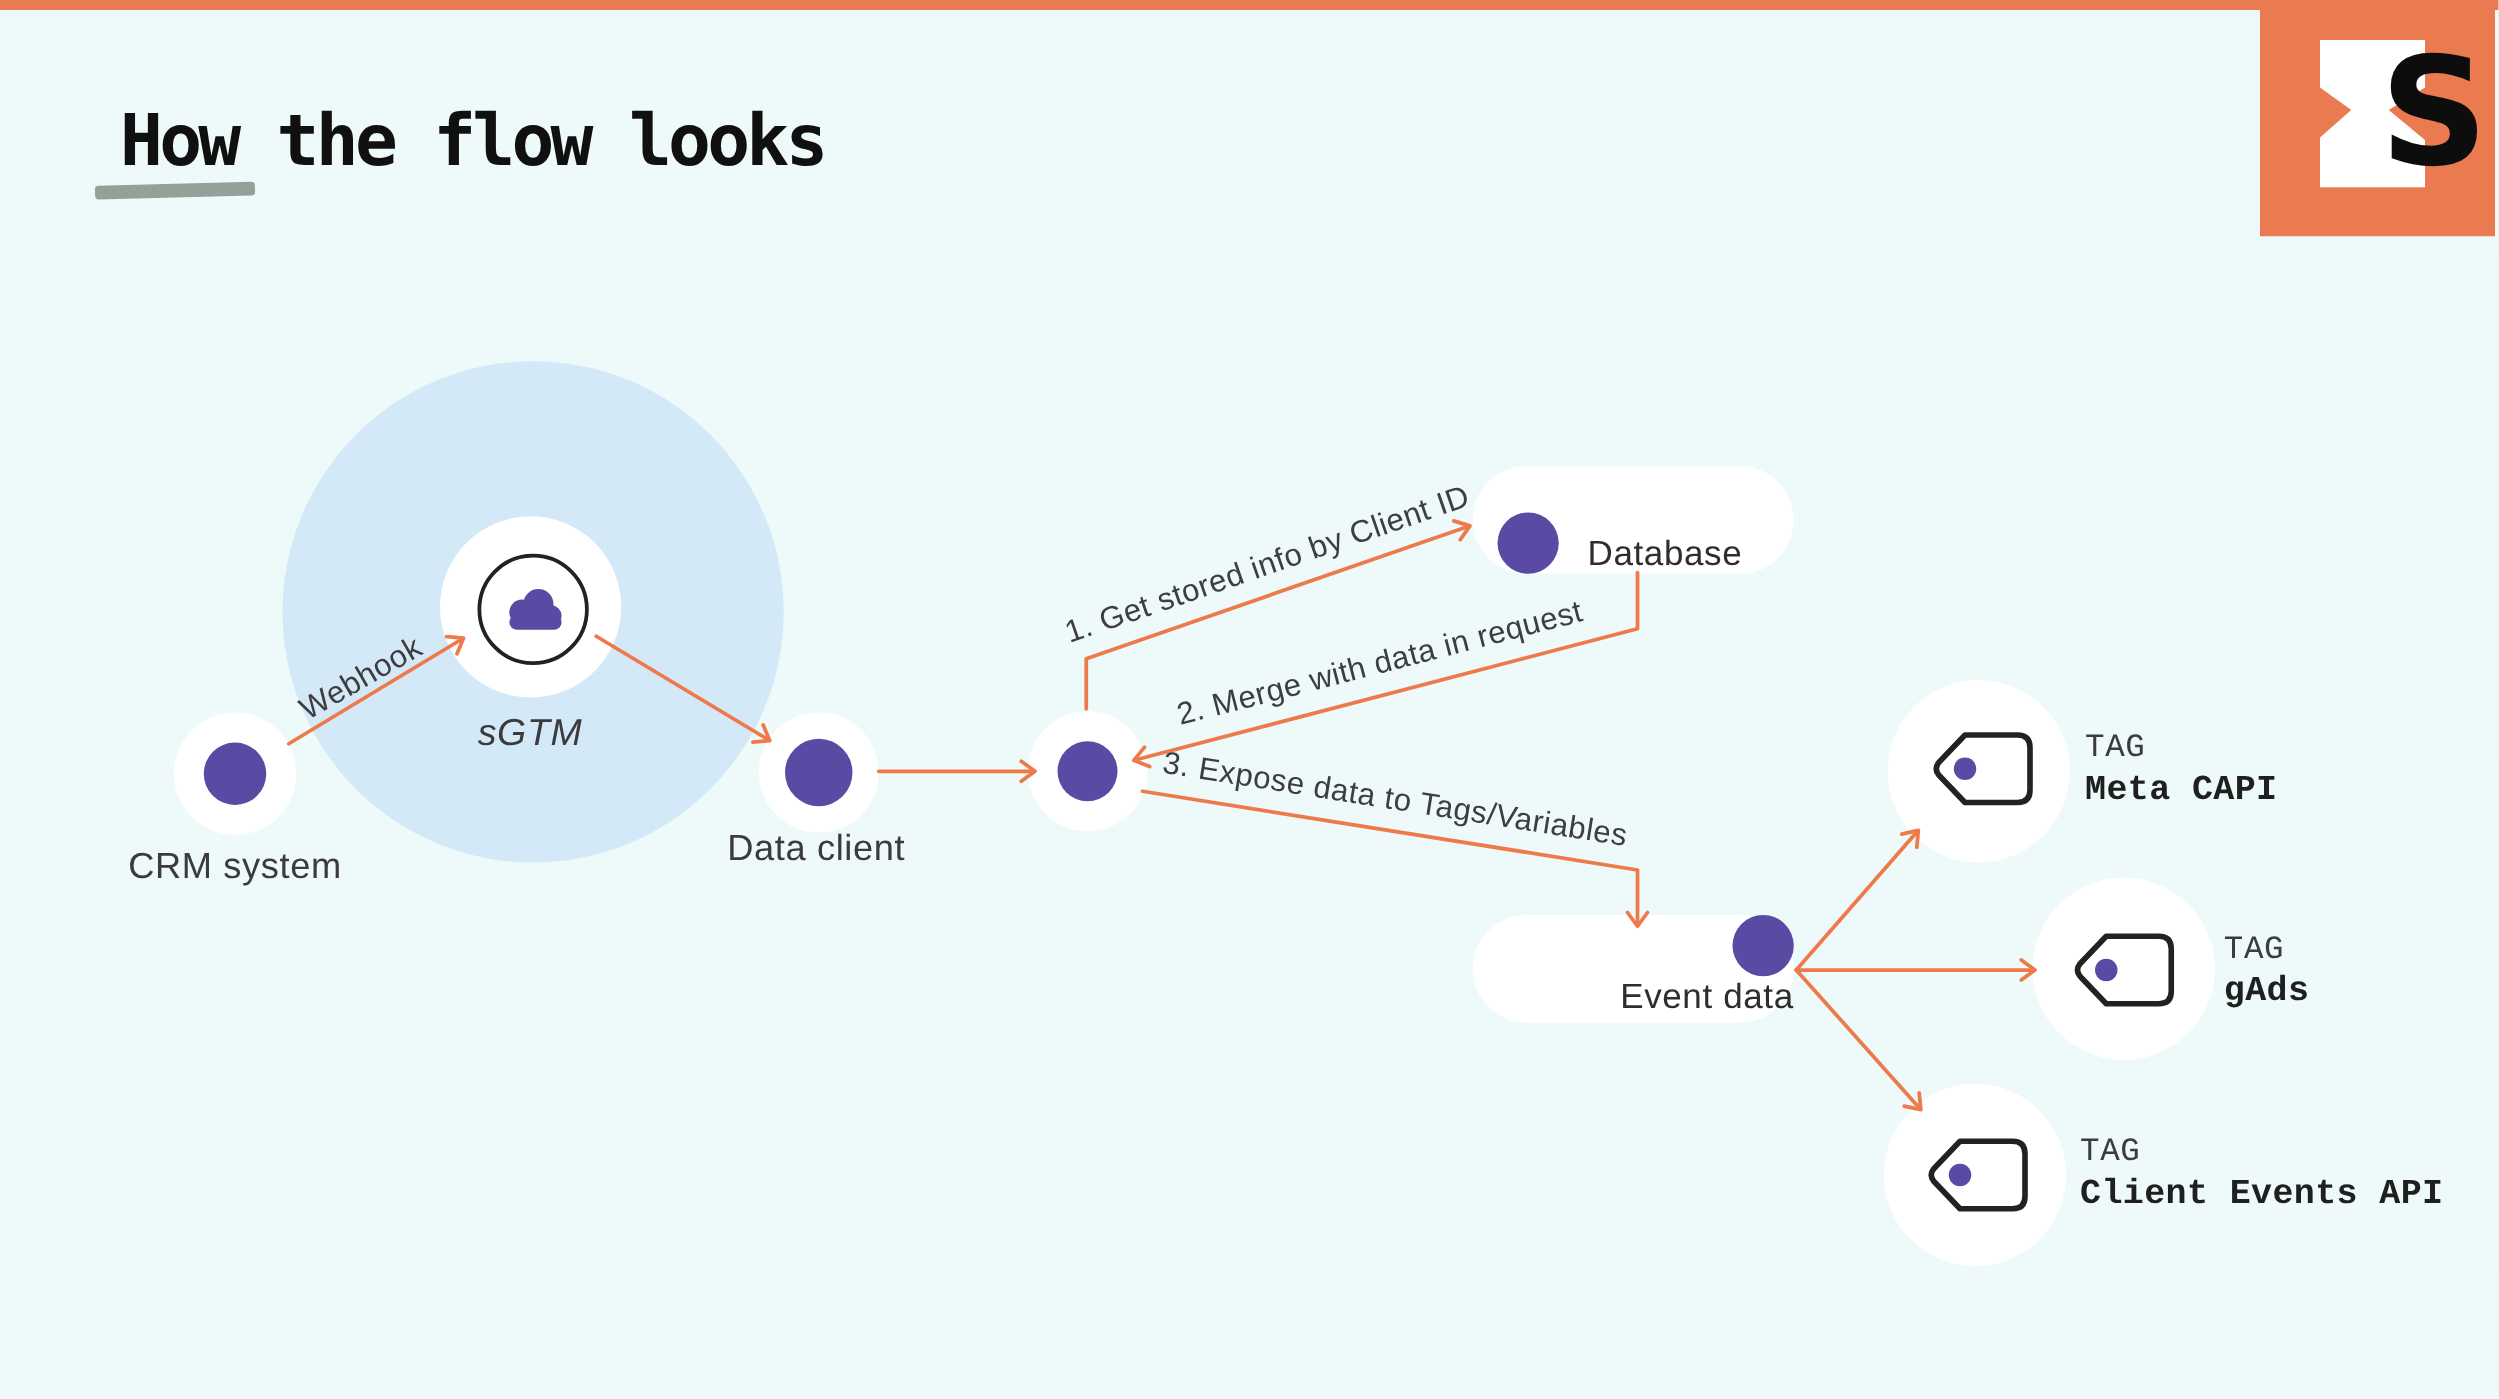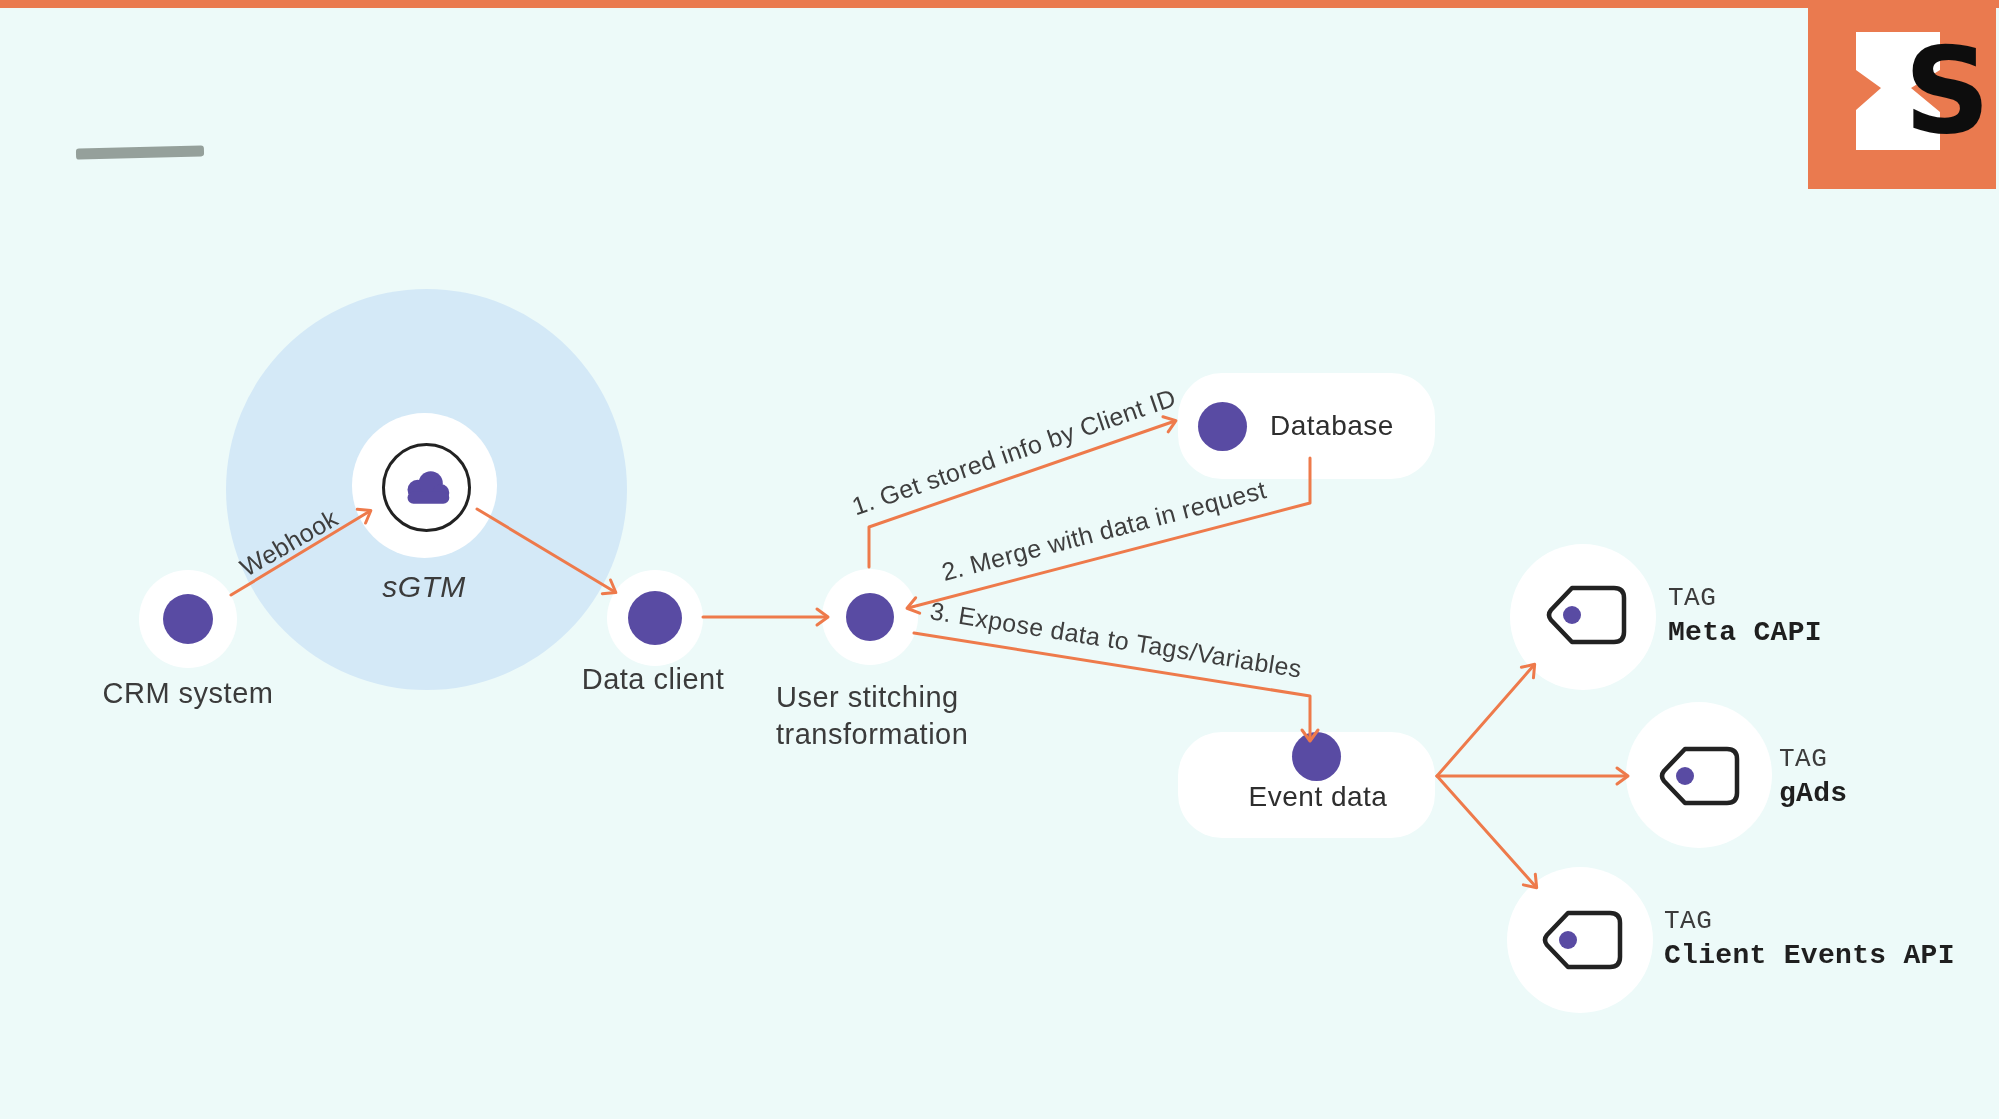--- a/index.html
+++ b/index.html
@@ -33,21 +33,21 @@
   .dot{background:#594ba3;border-radius:50%;z-index:2;}
   .sgtm-ring{
     left:382px;top:443px;width:83px;height:83px;border:3.5px solid #222222;border-radius:50%;
     z-index:2;display:flex;align-items:center;justify-content:center;
   }
   .node-label{
     z-index:2;color:#3b3b3b;font-size:29px;white-space:nowrap;letter-spacing:.5px;
   }
   .centered{transform:translateX(-50%);}
   .pill{
-    background:#ffffff;border-radius:44px;height:106px;display:flex;align-items:center;z-index:2;
+    background:#ffffff;border-radius:44px;height:86px;display:flex;align-items:flex-end;z-index:2;
   }
   .pill .pill-dot{width:49px;height:49px;border-radius:50%;background:#594ba3;margin-left:20px;flex:none;}
   .pill .pill-label{margin-left:23px;color:#2e2e2e;font-size:28px;letter-spacing:.5px;white-space:nowrap;}
   .tag-circle{width:146px;height:146px;}
   .tag-icon{z-index:3;}
   .tag-text{z-index:2;font-family:Liberation Mono, monospace;}
   .tag-kind{font-size:26px;color:#3c3c3c;letter-spacing:.5px;}
   .tag-name{font-size:28px;color:#1f1f1f;font-weight:bold;margin-top:4px;letter-spacing:.3px;}
   .edge-label{
     z-index:5;color:#3e3e3e;font-size:25px;white-space:nowrap;letter-spacing:.4px;
@@ -55,20 +55,21 @@
   }
   .arrow-layer{left:0;top:0;z-index:3;pointer-events:none;}
 </style>
 </head>
 <body>
 
 <div class="canvas">
 
   <div class="abs topbar"></div>
 
+  <div class="abs title">How the flow looks</div>
   <div class="abs title-underline"></div>
 
   <div class="abs logo">
     <svg class="abs logo-hourglass" width="84" height="118" viewBox="0 0 84 118">
       <polygon points="0,0 84,0 84,38 55,56 84,80 84,118 0,118 0,78 25,56 0,38" fill="#ffffff"></polygon>
     </svg>
     <div class="abs logo-s">S</div>
   </div>
 
   <div class="abs blue-circle"></div>
@@ -89,24 +90,20 @@
     </svg>
   </div>
   <div class="abs node-label centered" style="left:424px;top:570px;font-size:30px;font-style:italic;">sGTM</div>
 
   <div class="abs halo" style="left:607px;top:570px;width:96px;height:96px;"></div>
   <div class="abs dot" style="left:628px;top:591px;width:54px;height:54px;"></div>
   <div class="abs node-label centered" style="left:653px;top:663px;">Data client</div>
 
   <div class="abs halo" style="left:822px;top:569px;width:96px;height:96px;"></div>
   <div class="abs dot" style="left:846px;top:593px;width:48px;height:48px;"></div>
-  <div class="abs node-label" style="left:776px;top:679px;line-height:37px;">
-    <div>User stitching</div>
-    <div>transformation</div>
-  </div>
 
   <div class="abs pill" style="left:1178px;top:373px;width:257px;">
     <div class="pill-dot"></div>
     <div class="pill-label">Database</div>
   </div>
 
   <div class="abs pill" style="left:1178px;top:732px;width:257px;flex-direction:column;">
     <div class="pill-dot"></div>
     <div class="pill-label">Event data</div>
   </div>

